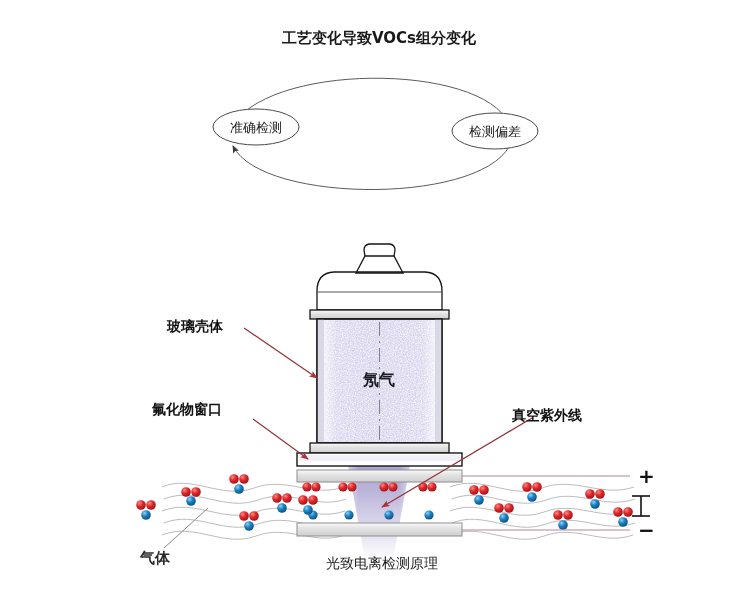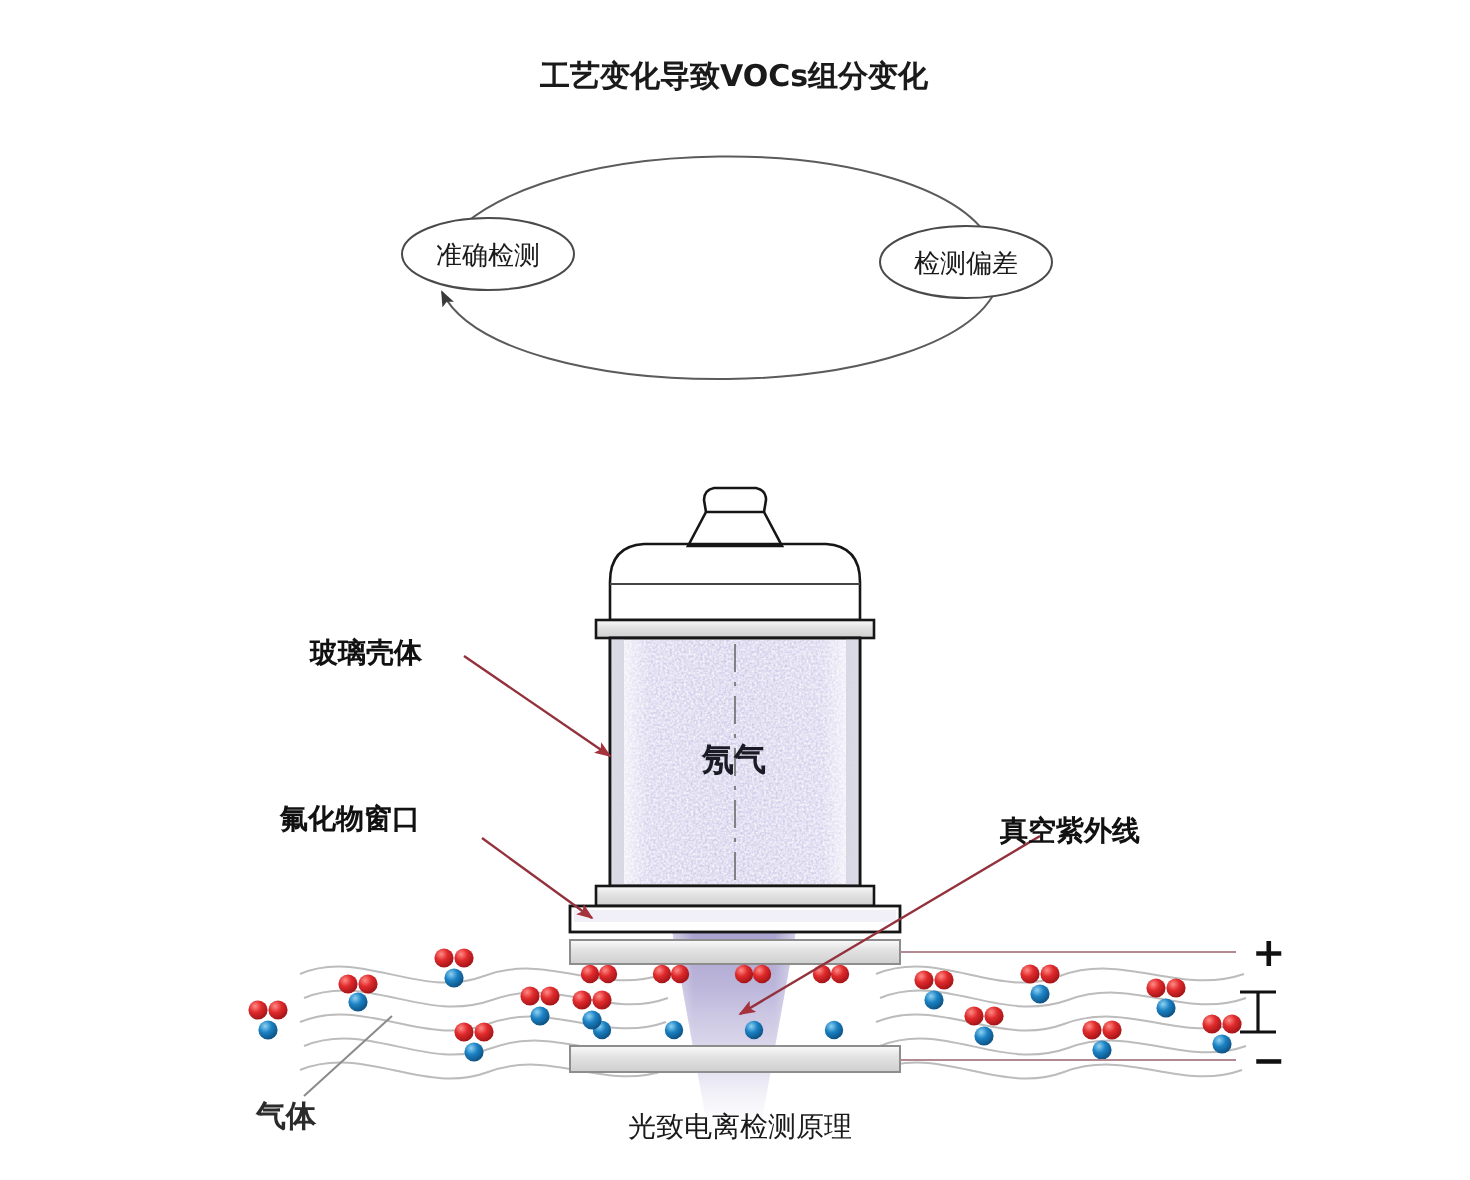--- a/index.html
+++ b/index.html
@@ -3,21 +3,21 @@
 <meta charset="utf-8">
 <style>
   html,body{margin:0;padding:0;}
   body{
     width:735px;height:590px;
     background:#ffffff;
     font-family:"DejaVu Sans","Liberation Sans",sans-serif;
     overflow:hidden;
     position:relative;
   }
-  #stage{position:absolute;left:0;top:0;width:613px;height:590px;}
+  #stage{position:absolute;left:12px;top:0;width:613px;height:590px;}
   svg{display:block;}
   .txt-title{
     font-family:"DejaVu Sans","Liberation Sans",sans-serif;
     font-size:15px;font-weight:700;fill:#1a1a1a;
   }
   .txt-node{
     font-family:"DejaVu Sans","Liberation Sans",sans-serif;
     font-size:13px;fill:#1a1a1a;
   }
   .txt-label{

